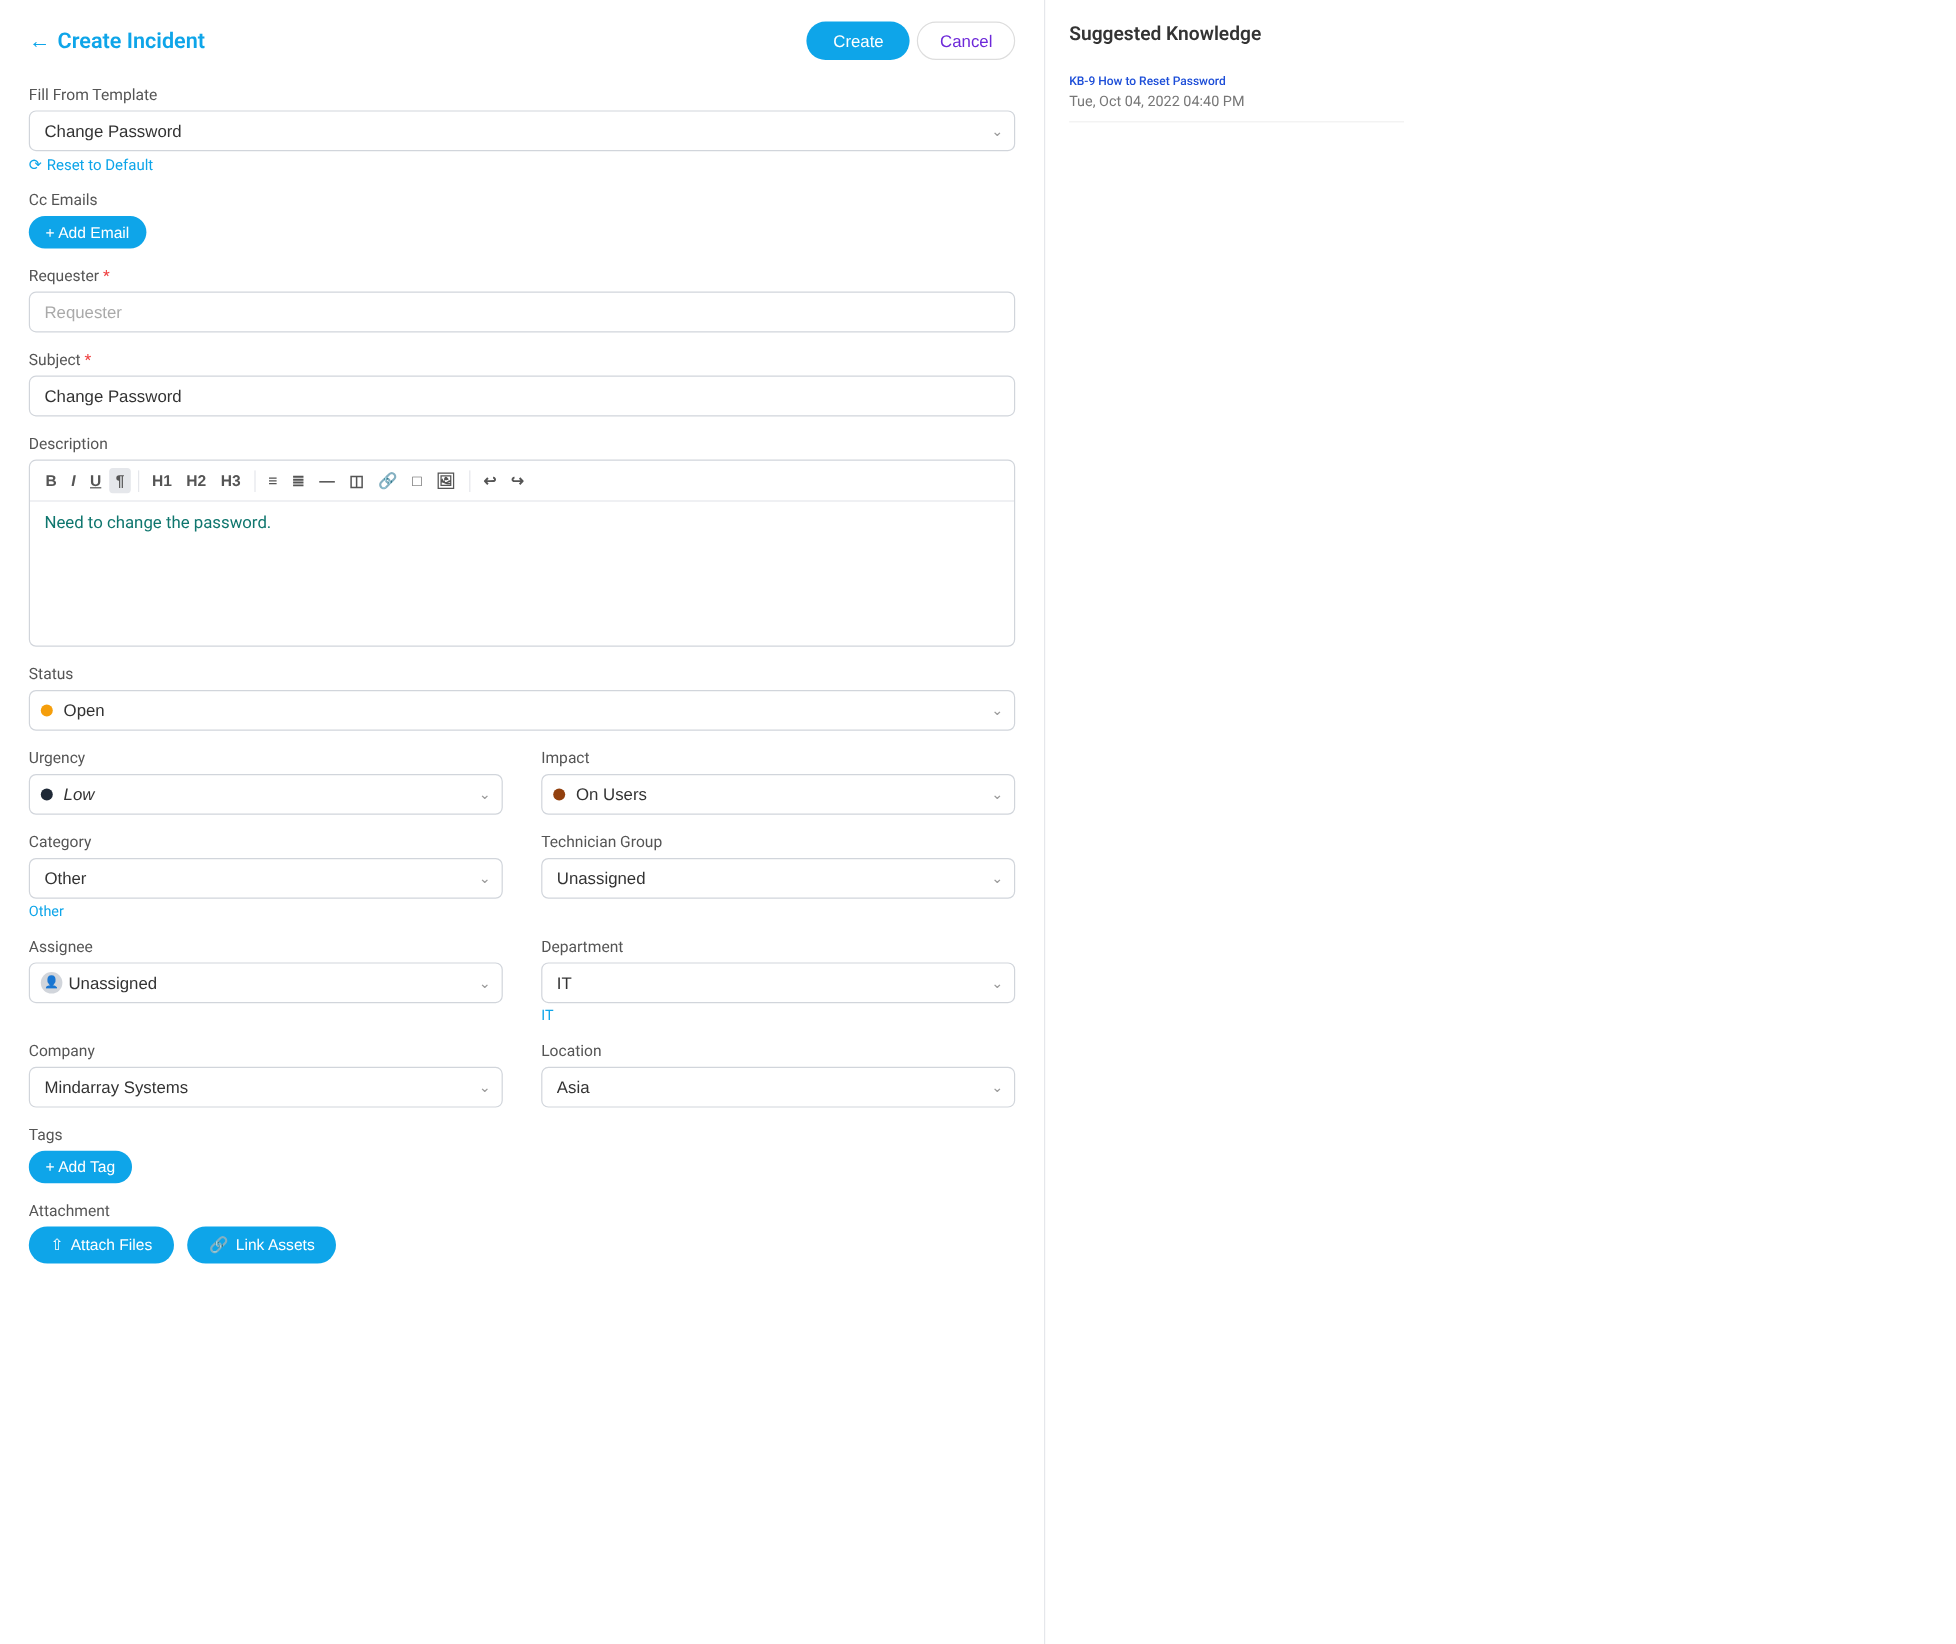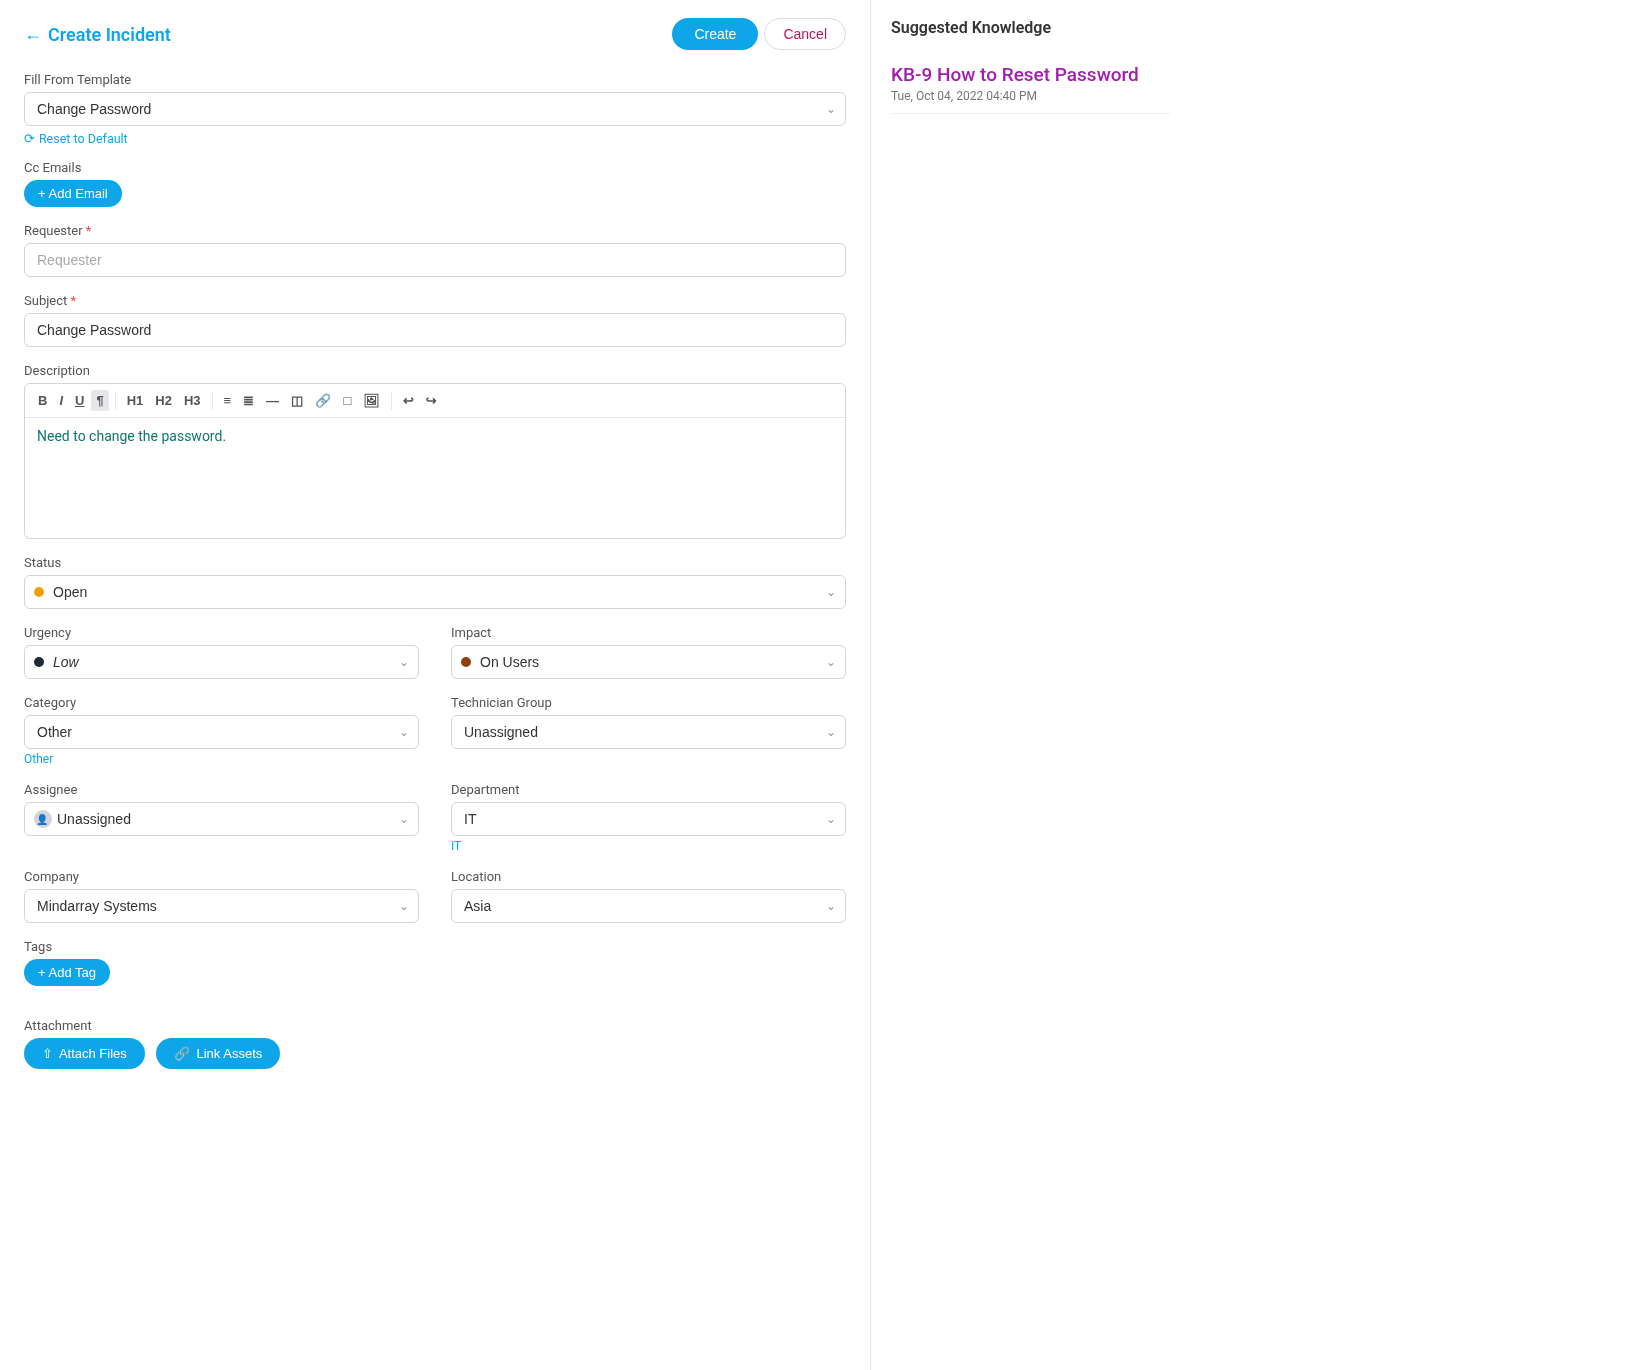--- a/index.html
+++ b/index.html
@@ -8,21 +8,21 @@
     .page-layout { display: flex; height: 100vh; overflow: auto; }
     .main-content { flex: 1; padding: 18px 24px; overflow-y: auto; max-width: 870px; }
     .sidebar { width: 320px; border-left: 1px solid #e5e7eb; padding: 18px 20px; }
 
     
     .page-header { display: flex; align-items: center; justify-content: space-between; margin-bottom: 22px; }
     .back-link { display: flex; align-items: center; gap: 6px; color: #0ea5e9; font-size: 18px; font-weight: 600; text-decoration: none; cursor: pointer; }
     .back-arrow { font-size: 18px; color: #0ea5e9; }
     .header-actions { display: flex; gap: 6px; align-items: center; }
     .btn-create { background: #0ea5e9; color: #fff; border: none; padding: 8px 22px; border-radius: 20px; font-size: 14px; font-weight: 500; cursor: pointer; }
-    .btn-cancel { background: transparent; color: #be185d; border: 1px solid #ddd; padding: 7px 18px; border-radius: 20px; font-size: 14px; cursor: pointer; }
+    .btn-cancel { background: transparent; color: #6d28d9; border: 1px solid #ddd; padding: 7px 18px; border-radius: 20px; font-size: 14px; cursor: pointer; }
 
     
     .form-section { margin-bottom: 16px; }
     .form-label { font-size: 13px; color: #555; margin-bottom: 5px; display: block; }
     .required { color: #ef4444; }
 
     
     .template-row { margin-bottom: 4px; }
     .reset-link { color: #0ea5e9; font-size: 12.5px; cursor: pointer; display: inline-flex; align-items: center; gap: 4px; margin-bottom: 14px; }
     .reset-icon { font-size: 13px; }
@@ -52,30 +52,30 @@
     .editor-toolbar { display: flex; align-items: center; gap: 2px; padding: 6px 8px; border-bottom: 1px solid #e5e7eb; flex-wrap: wrap; }
     .toolbar-btn { background: none; border: none; cursor: pointer; padding: 3px 5px; font-size: 13px; color: #555; border-radius: 3px; font-weight: 600; }
     .toolbar-btn.active { background: #e5e7eb; }
     .toolbar-sep { width: 1px; height: 18px; background: #e5e7eb; margin: 0 4px; }
     .editor-body { min-height: 120px; padding: 10px 12px; font-size: 14px; color: #0f766e; }
 
     
     .add-btn { background: #0ea5e9; color: #fff; border: none; padding: 6px 14px; border-radius: 20px; font-size: 13px; cursor: pointer; display: inline-flex; align-items: center; gap: 4px; }
 
     
-    .tags-row { margin-bottom: 32px; }
+    .tags-row { margin-bottom: 16px; }
 
     
     .attach-row { margin-bottom: 8px; }
     .attach-btn { background: #0ea5e9; color: #fff; border: none; padding: 8px 18px; border-radius: 20px; font-size: 13px; cursor: pointer; display: inline-flex; align-items: center; gap: 6px; margin-right: 8px; }
 
     
     .sidebar-title { font-size: 16px; font-weight: 600; color: #333; margin-bottom: 16px; }
     .kb-item { padding: 10px 0; border-bottom: 1px solid #f0f0f0; }
-    .kb-link { color: #a21caf; font-size: 19px; font-weight: 500; cursor: pointer; text-decoration: none; }
+    .kb-link { color: #1d4ed8; font-size: 10px; font-weight: 500; cursor: pointer; text-decoration: none; }
     .kb-date { font-size: 12px; color: #777; margin-top: 3px; }
   </style>
 </head>
 <body>
 
 <div class="page-layout">
 
   <div class="main-content">
 
     

